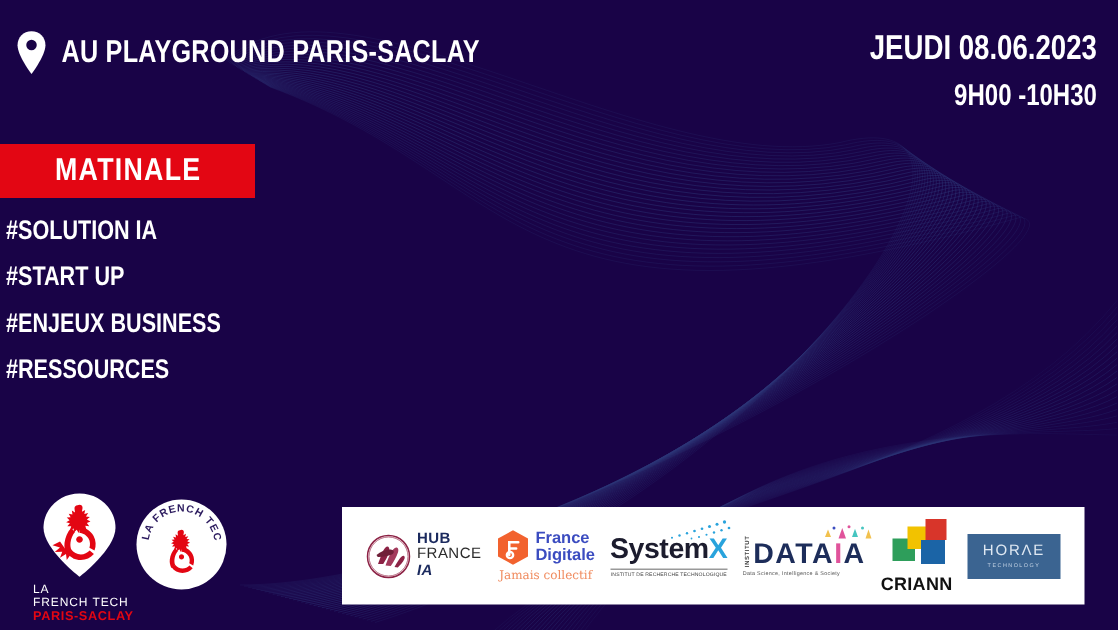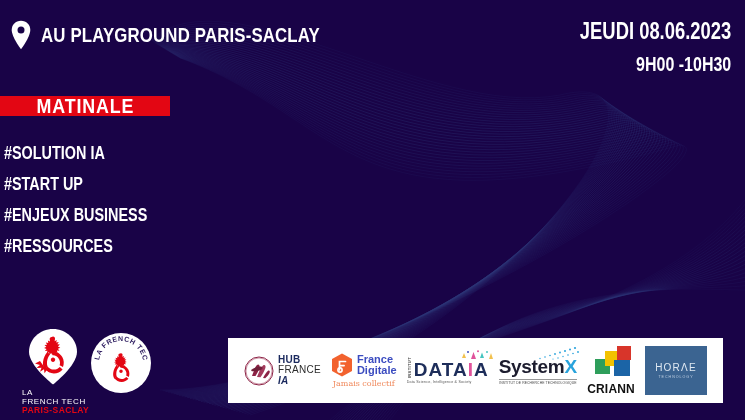--- a/index.html
+++ b/index.html
@@ -33,21 +33,21 @@
     transform:scaleX(.80); transform-origin:right center; white-space:nowrap;
   }
   .date-time {
     color:#fff; font-size:20px; font-weight:bold; margin-top:8px;
     transform:scaleX(.80); transform-origin:right center; white-space:nowrap;
   }
 
   
   .badge {
     position:absolute; left:0; top:96px;
-    width:170px; height:20px;
+    width:170px; height:36px;
     background:#E30613;
     display:flex; align-items:center; justify-content:center;
   }
   .badge-label {
     color:#fff; font-size:21px; font-weight:bold; letter-spacing:1px;
     transform:scaleX(.85);
   }
 
   
   .tags { position:absolute; left:4px; top:143px; width:180px; }
@@ -130,21 +130,21 @@
   .sysx-dots { position:absolute; top:-10px; right:-4px; width:46px; height:16px; }
   .sysx-sub { font-size:3.4px; color:#444; letter-spacing:.1px; margin-top:1px; border-top:1px solid #999; padding-top:1px; }
 
   
   .criann { display:flex; flex-direction:column; align-items:flex-end; }
   .criann-sq { width:42px; height:36px; }
   .criann-txt { font-size:12px; font-weight:bold; color:#111; letter-spacing:.2px; margin-top:1px; }
 
   
   .horae {
-    width:62px; height:49px; background:#3b6491;
+    width:62px; height:30px; background:#3b6491;
     display:flex; flex-direction:column; align-items:center; justify-content:center;
   }
   .horae-t { font-size:10px; color:#dfe8f2; letter-spacing:1.2px; font-weight:normal; }
   .horae-s { font-size:3.6px; color:#c5d4e6; letter-spacing:1px; margin-top:2px; }
 
   
   .ft-zone { position:absolute; left:22px; top:328px; width:150px; height:88px; }
   .ft-pin { position:absolute; left:0; top:0; }
   .ft-pin-svg { width:62px; height:58px; display:block; }
   .ft-pin-txt { margin-top:2px; line-height:1.15; }
@@ -286,41 +286,20 @@
           <div class="fdig-txt">
             <div>France</div>
             <div>Digitale</div>
           </div>
         </div>
         <div class="fdig-script">Jamais collectif</div>
       </div>
     </div>
 
     <div class="logo-cell">
-      <div class="dataia">
-        <div class="dataia-row">
-          <div class="dataia-inst">INSTITUT</div>
-          <div class="dataia-word">
-            <svg class="conf" viewBox="0 0 40 12">
-              <path d="M4 8 L6 3 L8 8 Z" fill="#f2c14e"></path>
-              <path d="M13 9 L15.5 2 L18 9 Z" fill="#e0539b"></path>
-              <path d="M22 8 L24 2.5 L26 8 Z" fill="#46c5c0"></path>
-              <path d="M31 9 L33 3 L35 9 Z" fill="#f2c14e"></path>
-              <circle cx="10" cy="2" r="1" fill="#3b4cc0"></circle>
-              <circle cx="20" cy="1.2" r="1" fill="#e0539b"></circle>
-              <circle cx="29" cy="2" r="1" fill="#46c5c0"></circle>
-            </svg>
-            <span>DAT</span><span>A</span><span class="pk">I</span><span>A</span>
-          </div>
-        </div>
-        <div class="dataia-sub">Data Science, Intelligence &amp; Society</div>
-      </div>
-    </div>
-
-    <div class="logo-cell">
       <div class="sysx">
         <div class="sysx-row">
           <svg class="sysx-dots" viewBox="0 0 46 16">
             <g fill="#29a3dc">
               <circle cx="40" cy="2" r="1.1"></circle>
                 <circle cx="35" cy="3.5" r="1"></circle>
               <circle cx="30" cy="5" r="1"></circle>
                 <circle cx="25" cy="6.5" r="0.9"></circle>
               <circle cx="20" cy="8" r="0.9"></circle>
                 <circle cx="15" cy="9.5" r="0.8"></circle>
@@ -335,20 +314,41 @@
             </g>
           </svg>
           <span class="sysx-word">System</span>
             <span class="sysx-x">X</span>
         </div>
         <div class="sysx-sub">INSTITUT DE RECHERCHE TECHNOLOGIQUE</div>
       </div>
     </div>
 
     <div class="logo-cell">
+      <div class="dataia">
+        <div class="dataia-row">
+          <div class="dataia-inst">INSTITUT</div>
+          <div class="dataia-word">
+            <svg class="conf" viewBox="0 0 40 12">
+              <path d="M4 8 L6 3 L8 8 Z" fill="#f2c14e"></path>
+              <path d="M13 9 L15.5 2 L18 9 Z" fill="#e0539b"></path>
+              <path d="M22 8 L24 2.5 L26 8 Z" fill="#46c5c0"></path>
+              <path d="M31 9 L33 3 L35 9 Z" fill="#f2c14e"></path>
+              <circle cx="10" cy="2" r="1" fill="#3b4cc0"></circle>
+              <circle cx="20" cy="1.2" r="1" fill="#e0539b"></circle>
+              <circle cx="29" cy="2" r="1" fill="#46c5c0"></circle>
+            </svg>
+            <span>DAT</span><span>A</span><span class="pk">I</span><span>A</span>
+          </div>
+        </div>
+        <div class="dataia-sub">Data Science, Intelligence &amp; Society</div>
+      </div>
+    </div>
+
+    <div class="logo-cell">
       <div class="criann">
         <svg class="criann-sq" viewBox="0 0 42 36">
           <rect x="2" y="14" width="15" height="15" fill="#2e9e5b"></rect>
           <rect x="12" y="6" width="15" height="15" fill="#f2c200"></rect>
           <rect x="24" y="1" width="14" height="14" fill="#d8352a"></rect>
           <rect x="21" y="15" width="16" height="16" fill="#1b64a6"></rect>
         </svg>
         <div class="criann-txt">CRIANN</div>
       </div>
     </div>

